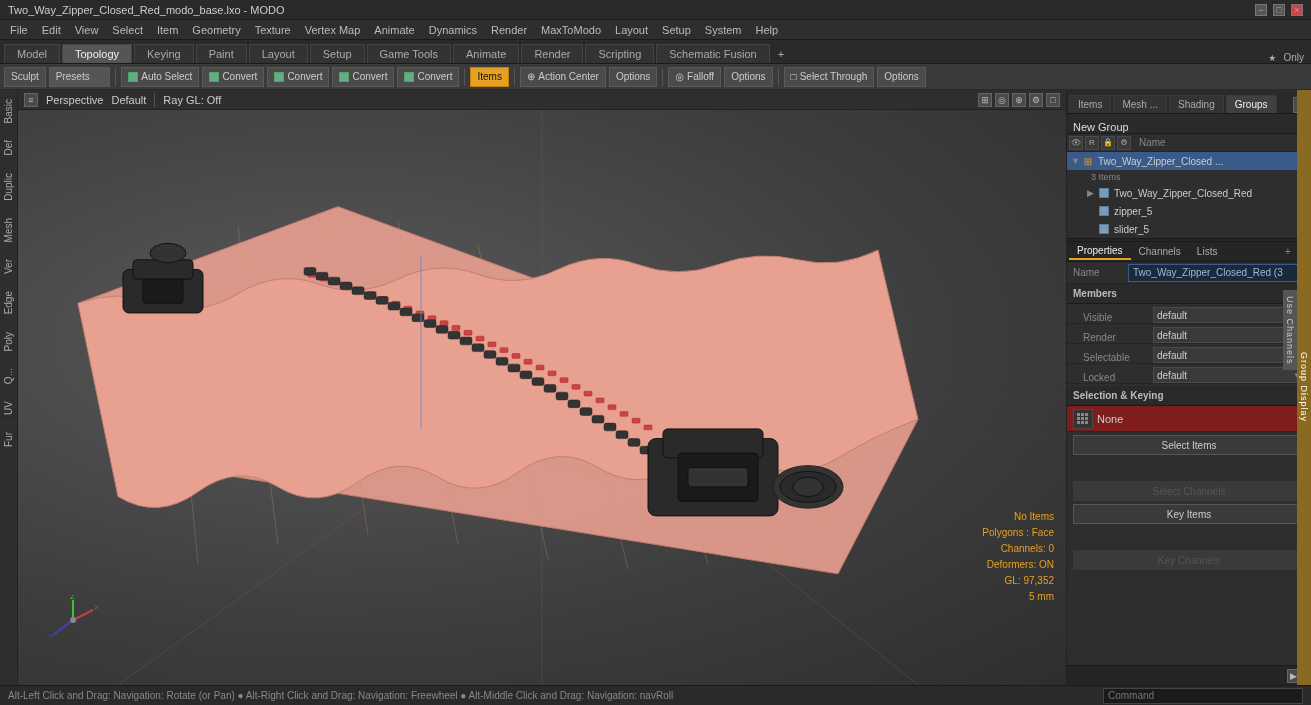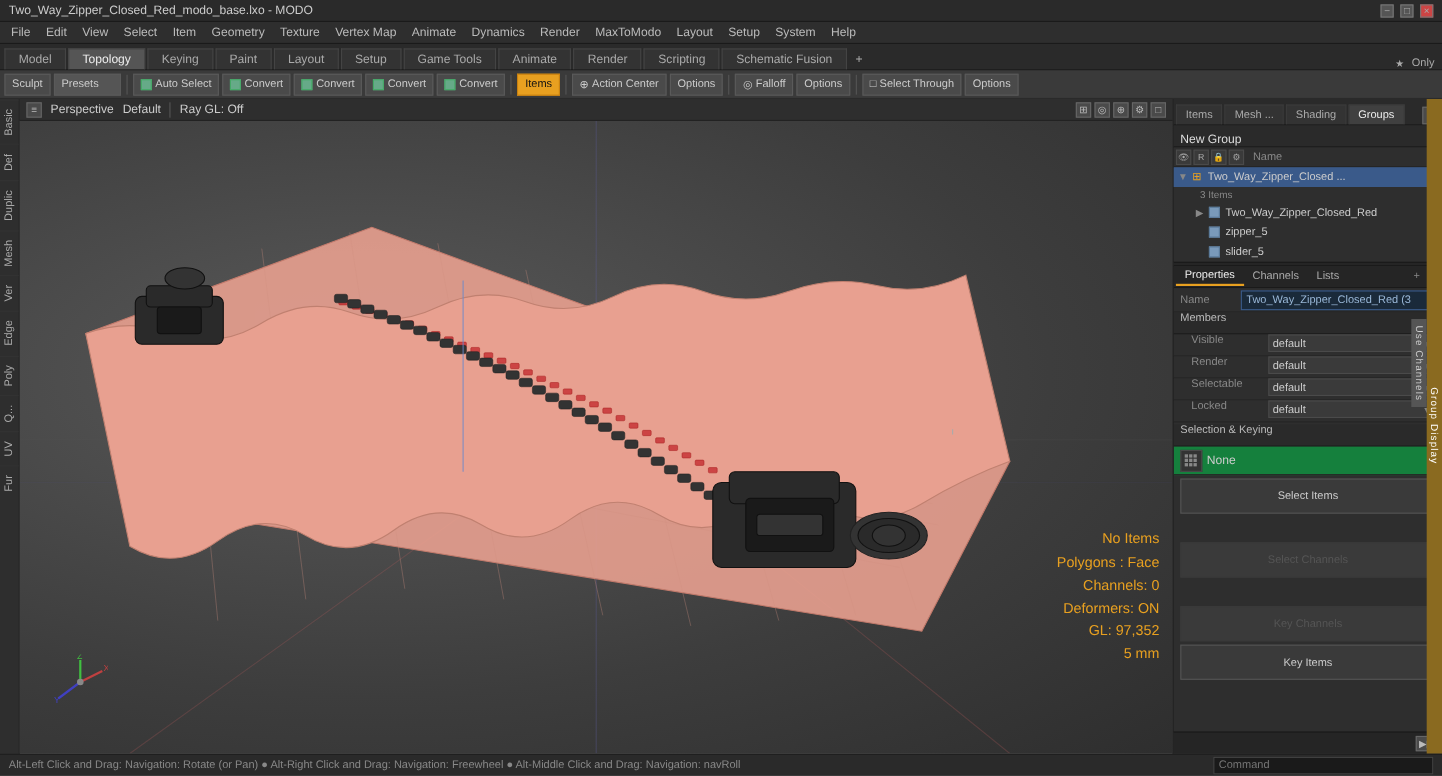--- a/index.html
+++ b/index.html
@@ -183,21 +183,21 @@
       width: 100%;
       height: 100%;
     }
 
     
     .vp-overlay-info {
       position: absolute;
       bottom: 80px;
       right: 12px;
       text-align: right;
-      font-size: 13px;
+      font-size: 10px;
       color: #e8a020;
       line-height: 1.6;
     }
 
     
     #statusbar {
       height: 20px;
       background: #2a2a2a;
       display: flex;
       align-items: center;
@@ -355,31 +355,31 @@
       color: #9ab8d8;
       font-size: 10px;
       padding: 0 4px;
     }
 
     
     .section-header {
       height: 20px;
       background: #2a2a2a;
       display: flex;
-      align-items: flex-start;
+      align-items: center;
       padding: 0 6px;
       border-bottom: 1px solid #1a1a1a;
       font-size: 10px;
       color: #bbb;
-      font-weight: normal;
+      font-weight: bold;
     }
     .section-row {
       height: 20px;
       display: flex;
-      align-items: flex-start;
+      align-items: flex-end;
       padding: 0 6px 0 16px;
       border-bottom: 1px solid #252525;
       background: #2e2e2e;
     }
     .section-row-label { font-size: 10px; color: #888; width: 70px; }
     .section-row-select {
       flex: 1;
       height: 16px;
       background: #3a3a3a;
       border: 1px solid #4a4a4a;
@@ -395,34 +395,34 @@
     }
     .select-arrow { font-size: 8px; color: #888; }
 
     
     .keying-row {
       height: 26px;
       display: flex;
       align-items: center;
       padding: 0 6px;
       border-bottom: 1px solid #252525;
-      background: #15803d;
+      background: #7f1d1d;
       gap: 4px;
     }
     .keying-icon {
       width: 20px; height: 20px;
       background: #333;
       border: 1px solid #4a4a4a;
       display: flex; align-items: center; justify-content: center;
       font-size: 9px; color: #888;
     }
 
     .action-btn {
       margin: 3px 6px;
-      height: 32px;
+      height: 20px;
       background: #3a3a3a;
       border: 1px solid #555;
       color: #ccc;
       font-size: 10px;
       cursor: pointer;
       display: flex;
       align-items: center;
       justify-content: center;
     }
     .action-btn.disabled { color: #555; border-color: #3a3a3a; cursor: default; margin-top: 26px; }
@@ -893,25 +893,25 @@
         </div>
         <span>None</span>
       </div>
 
       <div class="action-btn">
         <span>Select Items</span>
       </div>
       <div class="action-btn disabled">
         <span>Select Channels</span>
       </div>
+      <div class="action-btn">
+        <span>Key Items</span>
+      </div>
       <div class="action-btn disabled">
         <span>Key Channels</span>
-      </div>
-      <div class="action-btn">
-        <span>Key Items</span>
       </div>
     </div>
 
     <div id="panel-bottom-arrow">
       <div class="vp-btn" style="width:20px;">▶▶</div>
     </div>
 
     <div id="group-display-label">
       <span>Group Display</span>
     </div>

